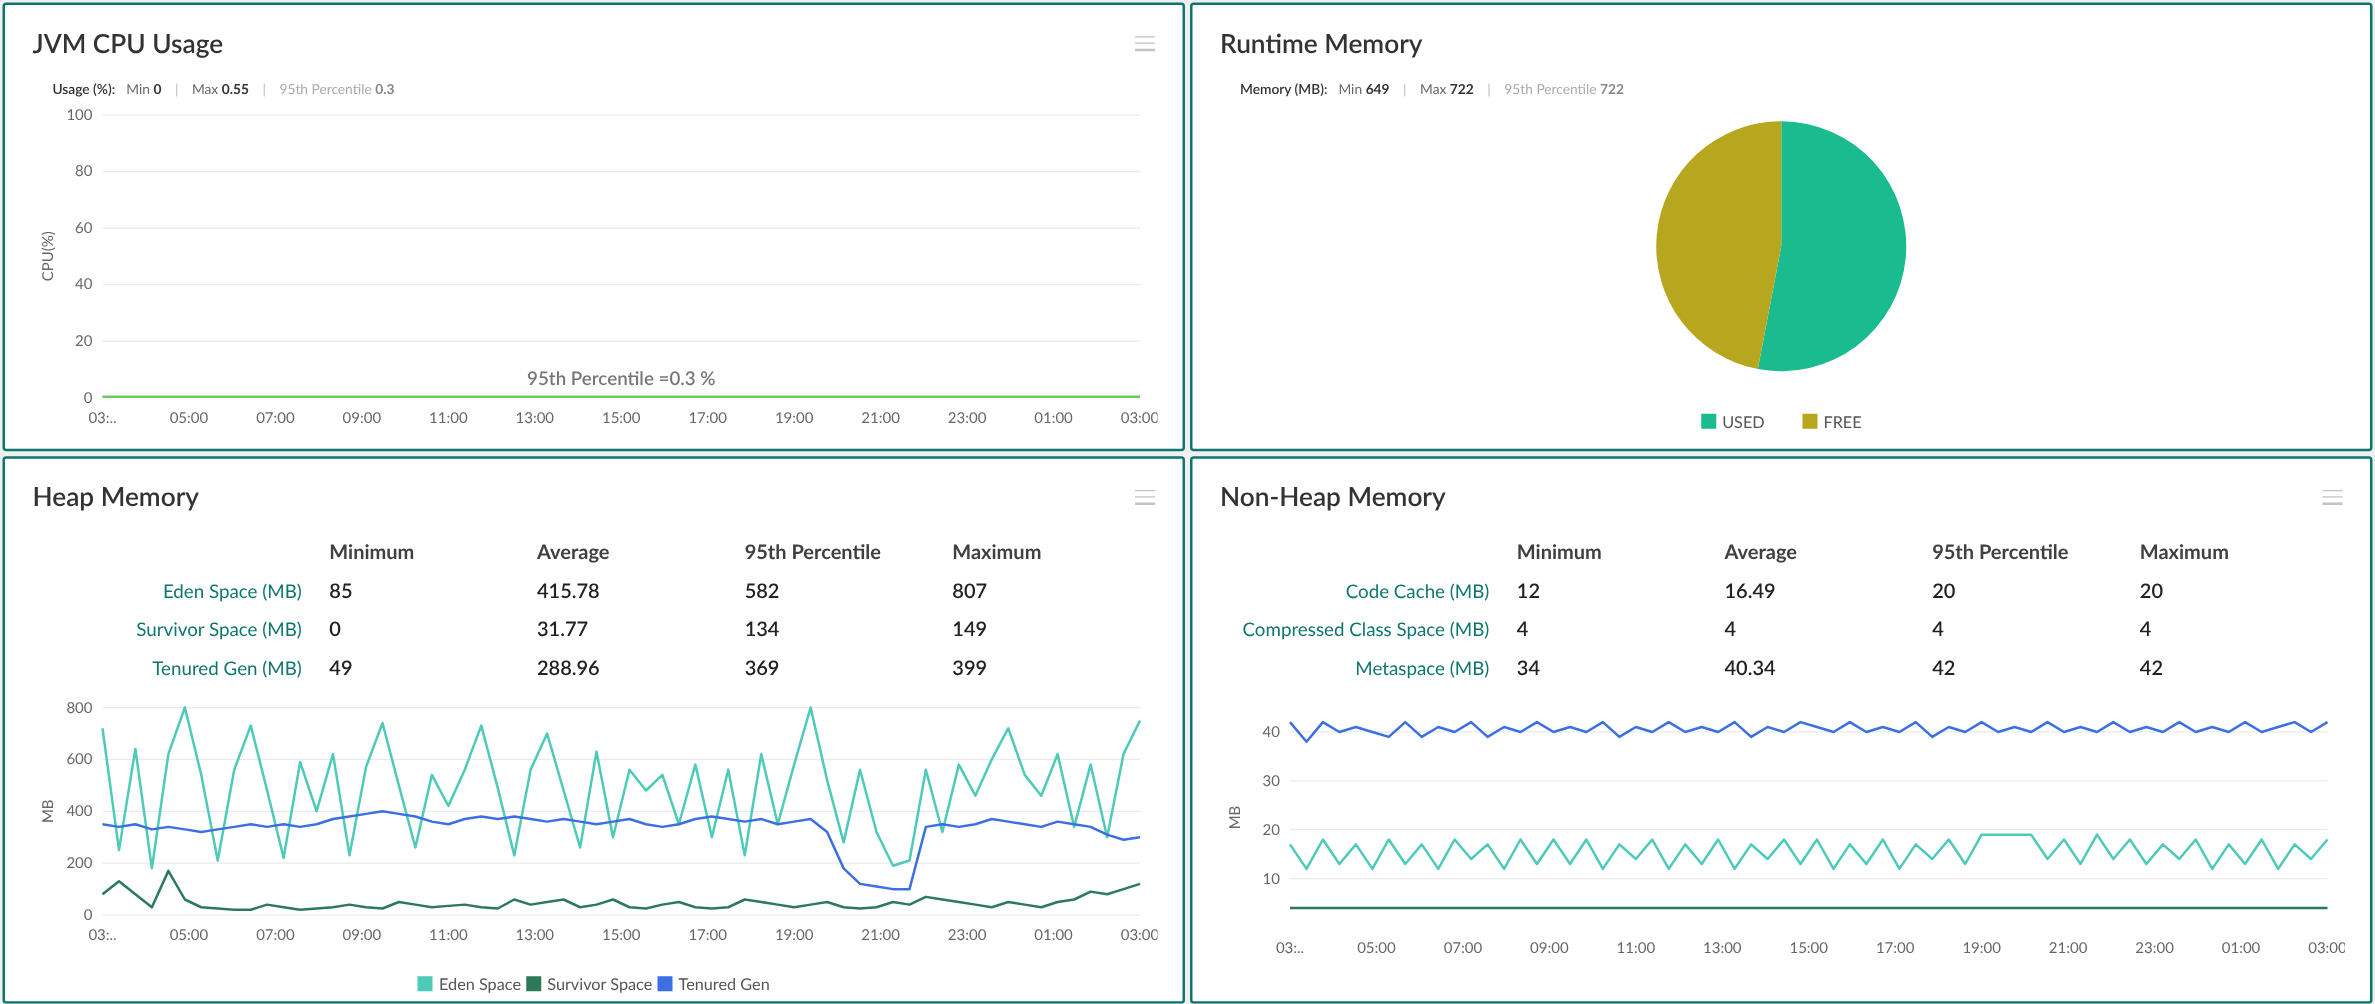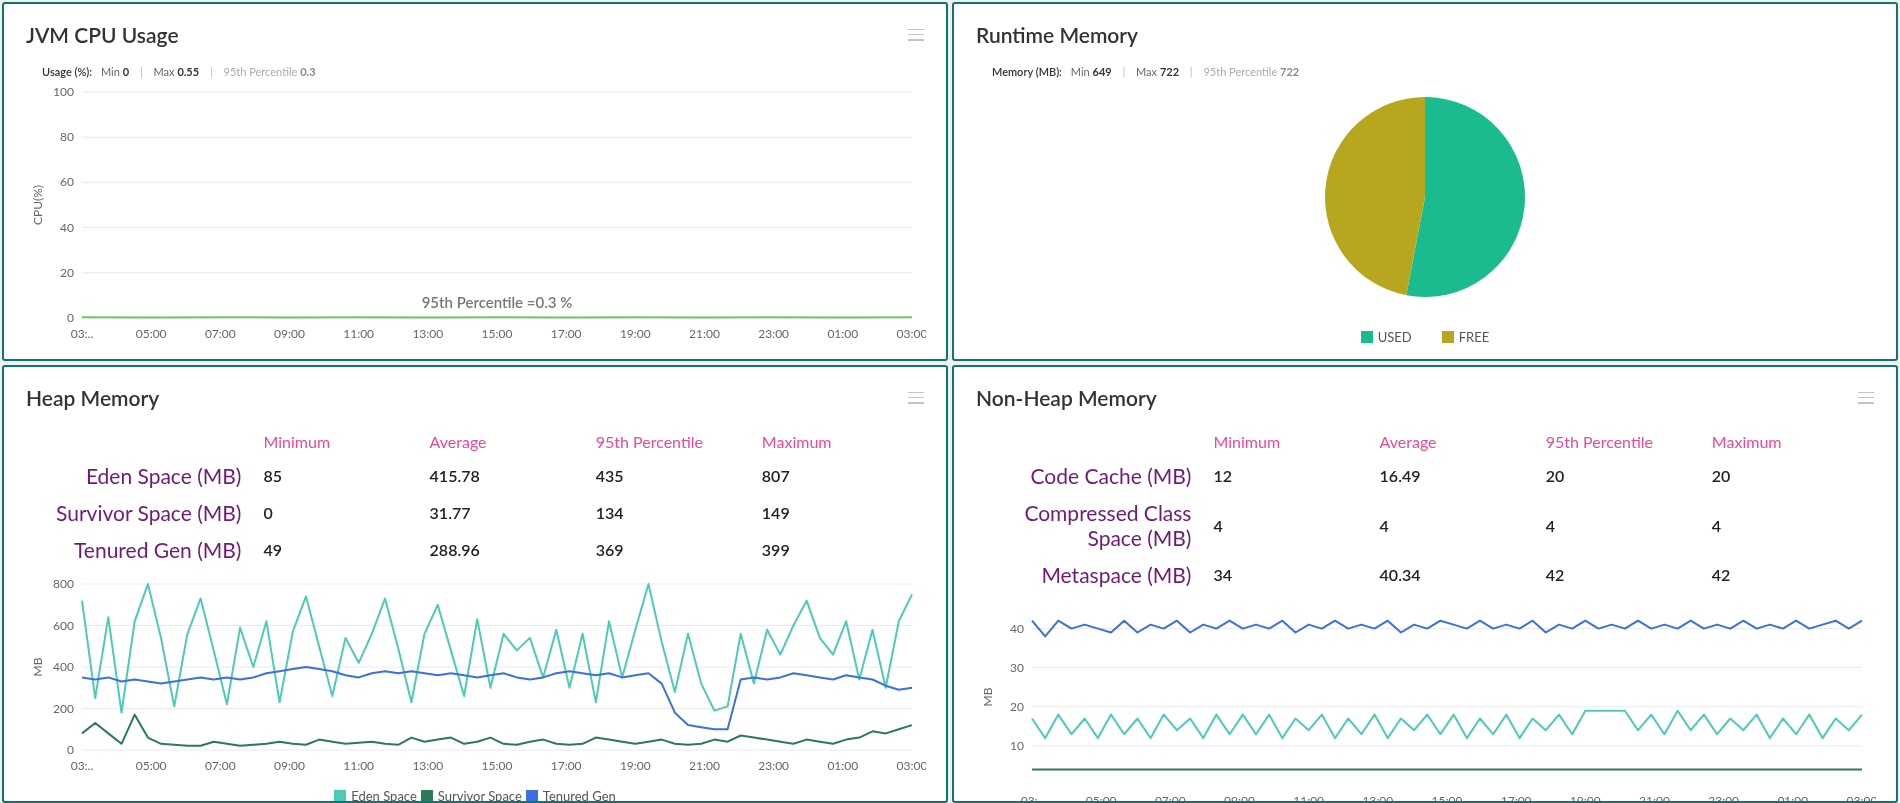--- a/index.html
+++ b/index.html
@@ -55,22 +55,22 @@
 
   .chart-area { flex: 1; position: relative; padding: 4px 22px 10px 22px; }
   svg { display:block; }
 
   
   .stats-table {
     padding: 6px 22px 10px 22px;
   }
   table { border-collapse: collapse; width: 100%; table-layout: fixed;}
   th, td { text-align: left; padding: 6px 4px; font-size: 16px; }
-  th { font-weight: 400; color: #ec4899; }
-  td.metric-name { text-align: right; padding-right: 18px; color: #701a75; font-size:21px;}
+  th { font-weight: 700; color: #404040; }
+  td.metric-name { text-align: right; padding-right: 18px; color: #0f766e; font-size:15px;}
   td.val { font-weight: 600; color: #222; }
 
   .pie-wrap { flex:1; display:flex; align-items:center; justify-content:center; flex-direction:column; padding-bottom:10px;}
   .legend-row { display:flex; gap:30px; margin-top:22px; font-size:13px; color:#555;}
   .sw { width:12px; height:12px; display:inline-block; margin-right:5px; vertical-align:-1px;}
   .axis-label { font-size:12px; fill:#666; }
   .annot { font-size:15px; fill:#777; font-weight:600;}
   .bot-legend { display:flex; justify-content:center; gap:4px; font-size:13px; color:#555; padding-bottom:6px;}
 </style>
 </head>
@@ -177,21 +177,21 @@
         <th>Average</th>
         <th>95th Percentile</th>
         <th>Maximum</th>
       </tr>
         </thead>
       <tbody id="heap-rows">
           <tr>
             <td class="metric-name">Eden Space (MB)</td>
             <td class="val">85</td>
             <td class="val">415.78</td>
-            <td class="val">435</td>
+            <td class="val">582</td>
             <td class="val">807</td>
           </tr>
           <tr>
             <td class="metric-name">Survivor Space (MB)</td>
             <td class="val">0</td>
             <td class="val">31.77</td>
             <td class="val">134</td>
             <td class="val">149</td>
           </tr>
           <tr>

